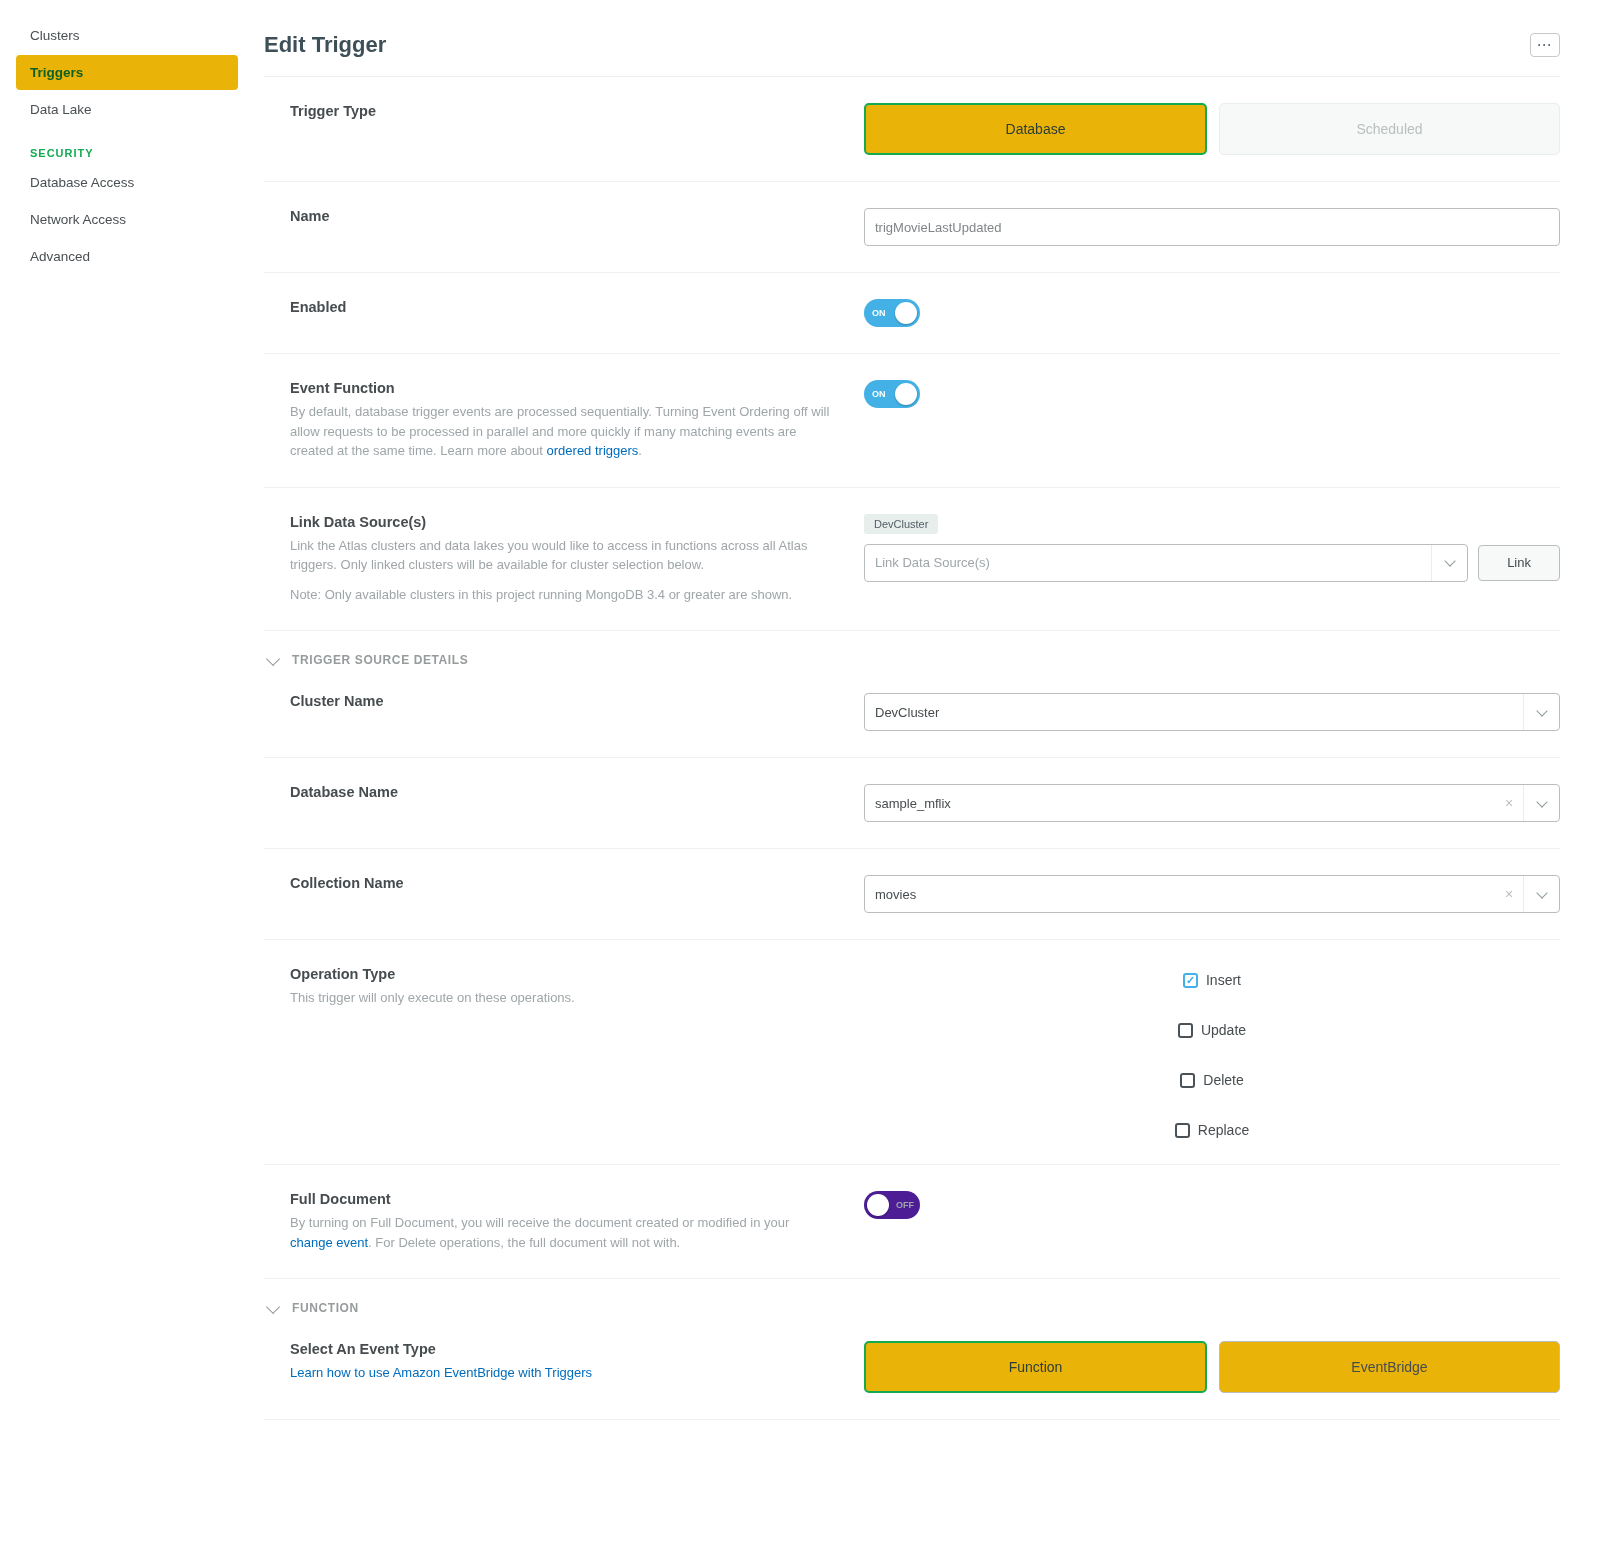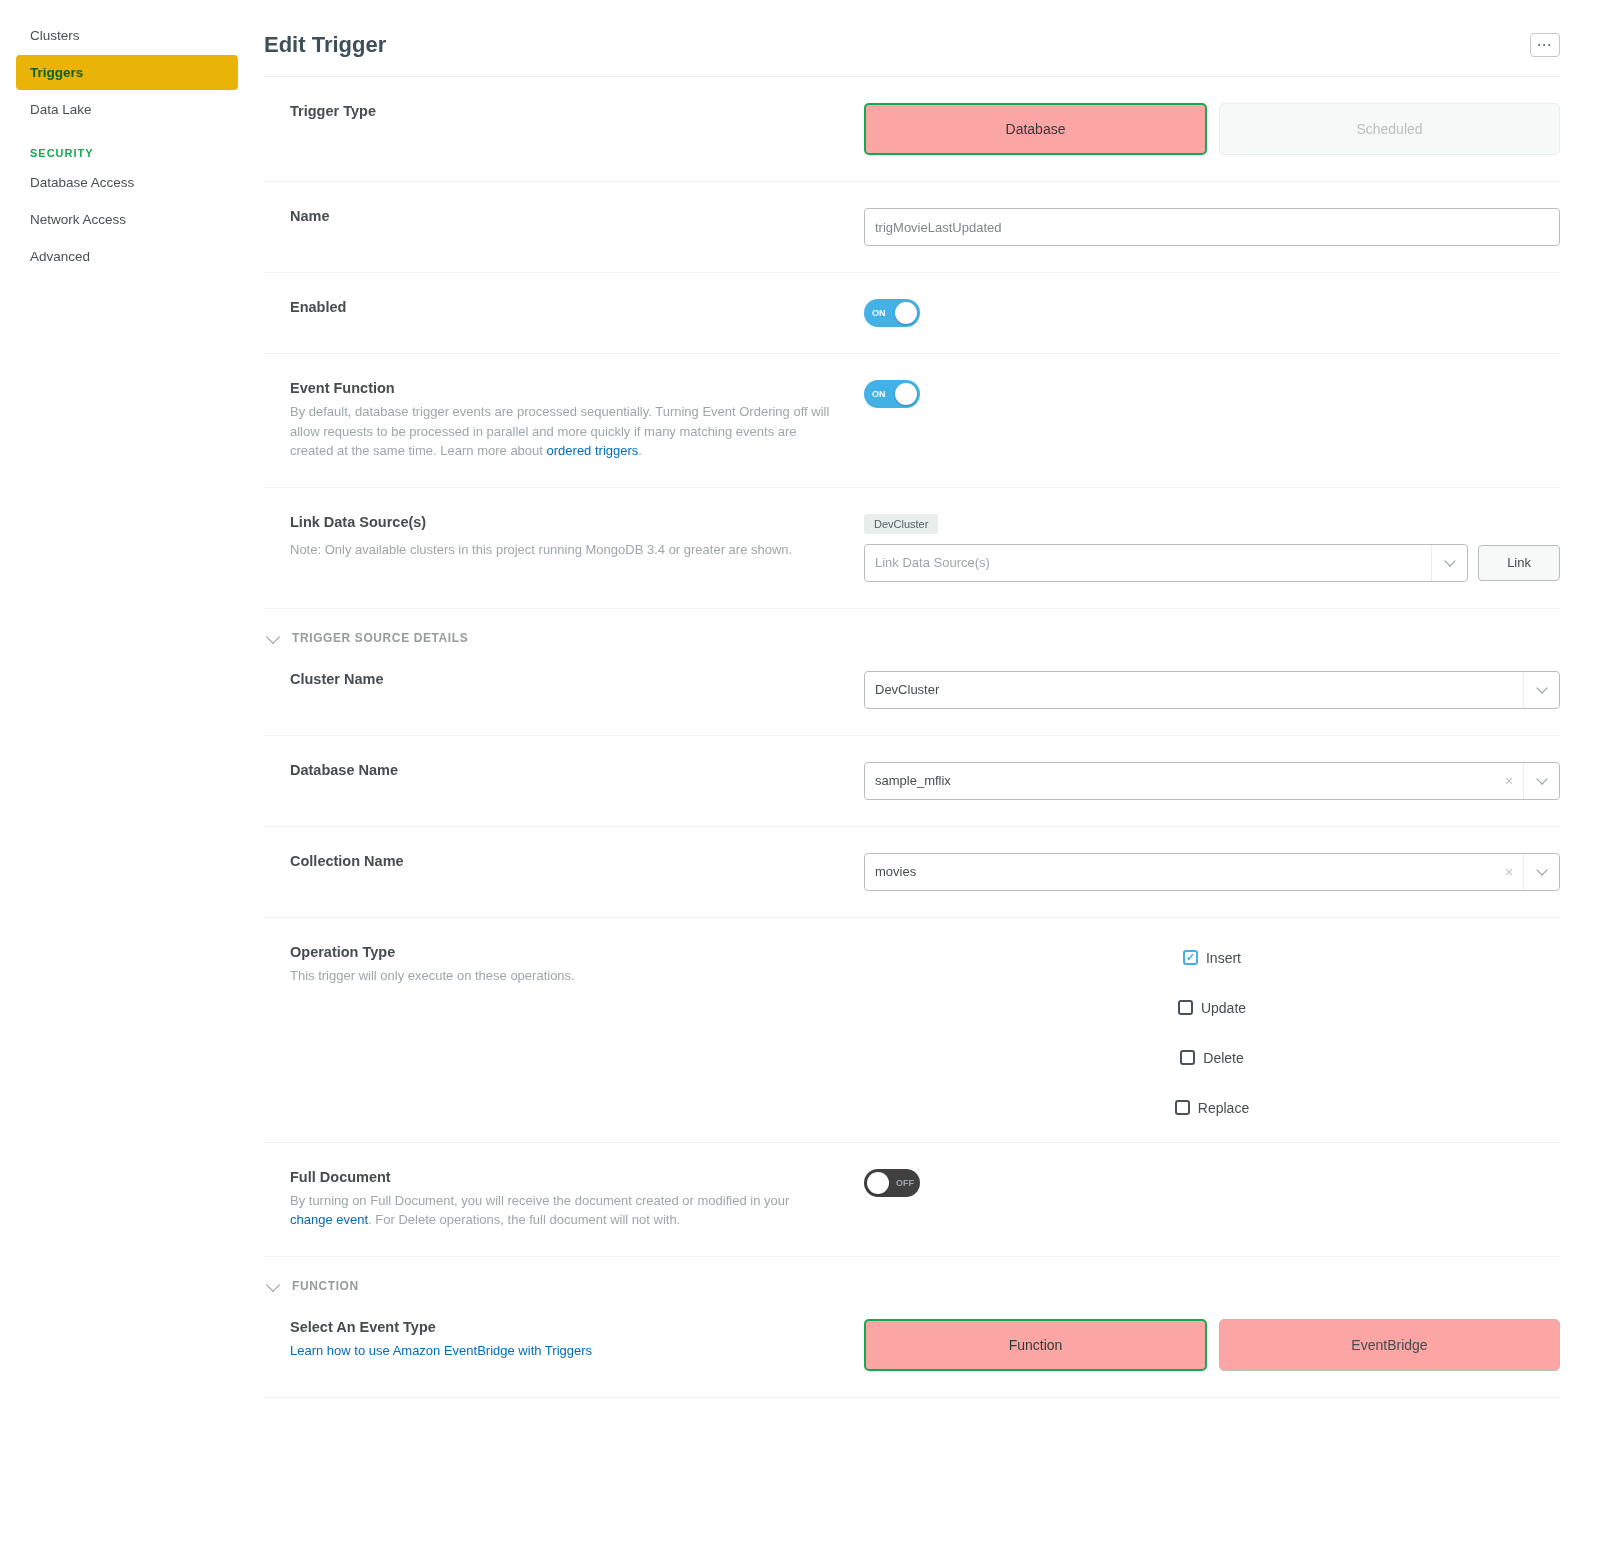--- a/index.html
+++ b/index.html
@@ -95,21 +95,21 @@
   .control-col { flex: 1; }
   .segmented {
     display: flex;
     gap: 12px;
   }
   .seg-btn {
     flex: 1;
     height: 52px;
     border: 1px solid #BABDBE;
     border-radius: 5px;
-    background: #fca5a5;
+    background: #eab308;
     font-size: 14px;
     color: #464C4F;
     cursor: pointer;
     display:flex;align-items:center;justify-content:center;
   }
   .seg-btn.sel {
     border: 2px solid #13AA52;
     color: #2E3D38;
     font-weight:500;
   }
@@ -147,21 +147,21 @@
   .toggle {
     width: 56px;
     height: 28px;
     border-radius: 20px;
     position: relative;
     cursor: pointer;
     display: flex;
     align-items: center;
   }
   .toggle.on { background: #43B1E5; }
-  .toggle.off { background: #404040; }
+  .toggle.off { background: #4c1d95; }
   .toggle-knob {
     width: 22px;height:22px;border-radius:50%;
     background:#fff;position:absolute;
     box-shadow: 0 1px 2px rgba(0,0,0,0.25);
   }
   .toggle.on .toggle-knob { right: 3px; }
   .toggle.off .toggle-knob { left: 3px; }
   .toggle-label {
     font-size: 9px;
     font-weight:700;
@@ -294,20 +294,21 @@
       <div class="toggle on">
         <span class="toggle-label">ON</span>
         <span class="toggle-knob"></span>
       </div>
     </div>
   </div>
 
   <div class="form-row">
     <div class="label-col">
       <div class="label-title">Link Data Source(s)</div>
+      <div class="label-desc">Link the Atlas clusters and data lakes you would like to access in functions across all Atlas triggers. Only linked clusters will be available for cluster selection below.</div>
       <div class="label-desc" style="margin-top:10px;">Note: Only available clusters in this project running MongoDB 3.4 or greater are shown.</div>
     </div>
     <div class="control-col">
       <div class="chip">DevCluster</div>
       <div class="link-row">
         <div class="select-like">
           <span>Link Data Source(s)</span>
           <span class="caret-box">
               <span class="caret"></span>
             </span>

